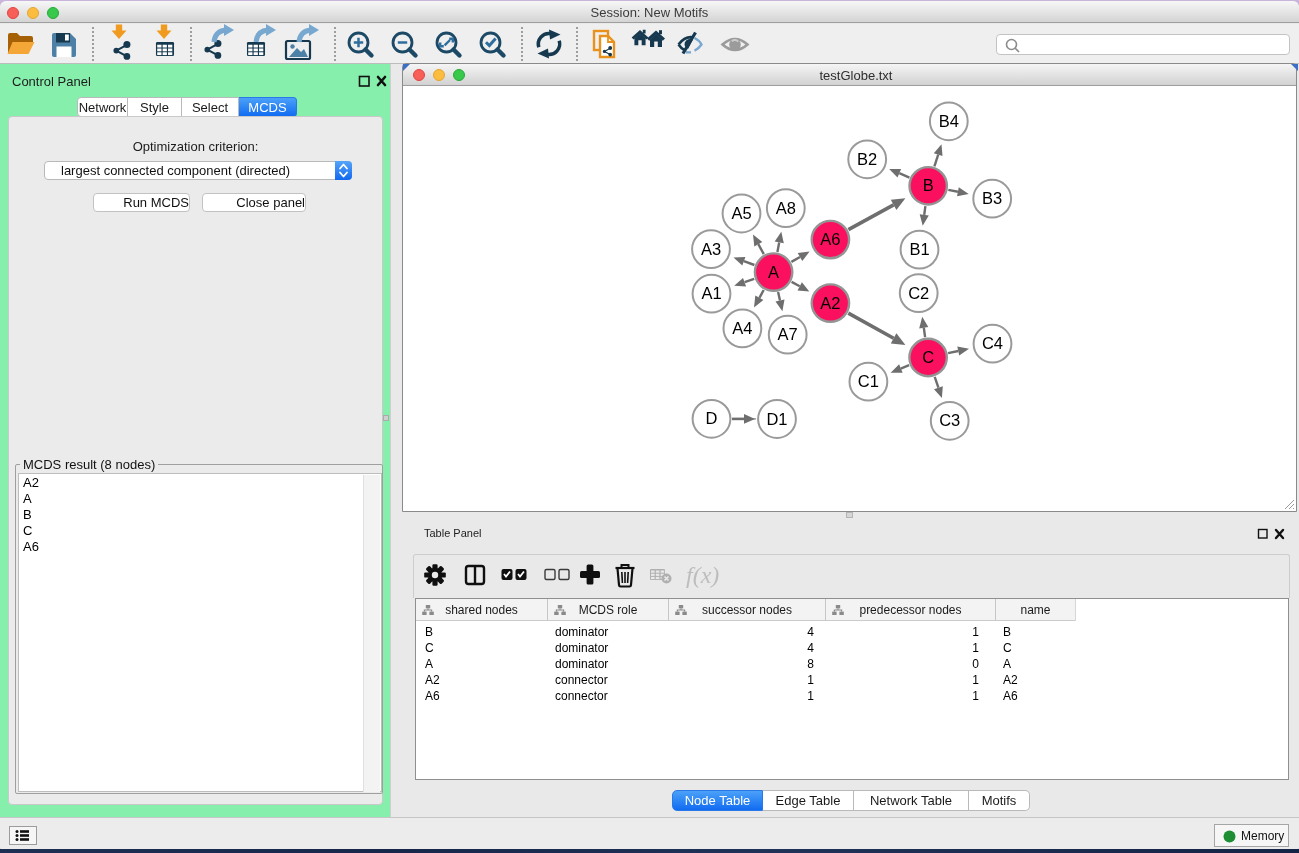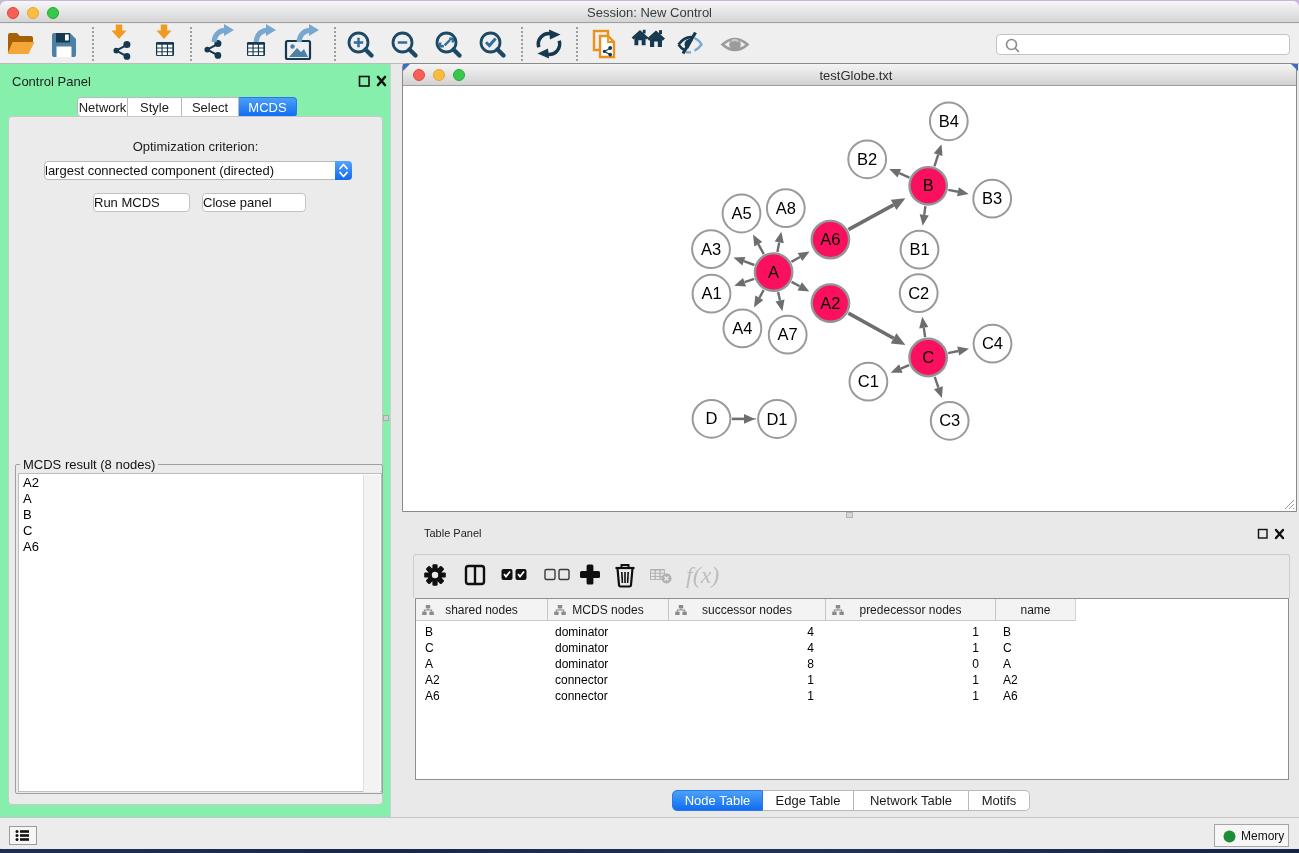--- a/index.html
+++ b/index.html
@@ -19,23 +19,23 @@
 
 #cpanel{position:absolute;left:0;top:63px;width:391px;height:753px;background:#86efac;border-right:1px solid #cfcfcf}
 #cpanel .hdr{position:absolute;left:12px;top:10px;font-size:13px;color:#1d1d1d}
 .tabrow{position:absolute;display:flex}
 .tab{height:20px;background:#fff;border:1px solid #b9b9b9;border-left:none;font-size:13px;color:#1a1a1a;text-align:center;line-height:19px}
 .tab.first{border-left:1px solid #b9b9b9;border-radius:4px 0 0 4px}
 .tab.last{border-radius:0 4px 4px 0}
 .tab.sel{background:linear-gradient(#4ba1f8,#116cf1);color:#fff;border-color:#2a78e8}
 #cpbox{position:absolute;left:8px;top:52px;width:375px;height:689px;border:1px solid #c9c9c9;border-radius:4px;background:#ebebeb}
 #optlabel{position:absolute;left:0;width:100%;top:22px;text-align:center;font-size:13px;color:#1c1c1c}
-#combo{position:absolute;left:35px;top:44px;width:308px;height:19px;background:#fff;border:1px solid #b9b9b9;border-radius:4px;font-size:13px;color:#111;line-height:17px;padding-left:0}
+#combo{position:absolute;left:35px;top:44px;width:308px;height:19px;background:#fff;border:1px solid #b9b9b9;border-radius:4px;font-size:13px;color:#111;line-height:17px;padding-left:16px}
 #combo .stepper{position:absolute;right:-1px;top:-1px;width:17px;height:19px;background:linear-gradient(#55a5f9,#1268ef);border-radius:0 4px 4px 0}
-.btn{position:absolute;height:19px;background:#fff;border:1px solid #c2c2c2;border-radius:4px;font-size:13px;color:#111;text-align:left;line-height:17px}
+.btn{position:absolute;height:19px;background:#fff;border:1px solid #c2c2c2;border-radius:4px;font-size:13px;color:#111;text-align:right;line-height:17px}
 
 #fset{position:absolute;left:6px;top:347px;width:368px;height:330px;border:1px solid #9f9f9f;border-radius:2px}
 #fset legend,#fleg{position:absolute;left:4px;top:-8px;background:#ebebeb;padding:0 3px;font-size:13px;color:#111}
 #flist{position:absolute;left:2px;top:8px;width:364px;height:319px;background:#fff;border:1px solid #bdbdbd}
 #flist .items{position:absolute;left:4px;top:1px;font-size:13px;color:#000;line-height:16px}
 #fscroll{position:absolute;right:1px;top:1px;width:17px;height:317px;background:#f3f3f3;border-left:1px solid #e0e0e0}
 
 #netwin{position:absolute;left:402px;top:62px;width:895px;height:449px;border:1px solid #8a8a8a;background:#fff;border-radius:4px 4px 0 0}
 #netwin .wtitle{position:absolute;left:0;top:0;width:100%;height:22px;background:linear-gradient(#f5f5f5,#d2d2d2);border-bottom:1px solid #9e9e9e;border-radius:4px 4px 0 0}
 #netwin .wtitle .t{position:absolute;left:13px;right:0;top:4px;text-align:center;font-size:13px;color:#2e2e2e}
@@ -57,21 +57,21 @@
 #membtn{position:absolute;left:1214px;top:6px;width:75px;height:23px;background:#f6f6f6;border:1px solid #a5a5a5;font-size:12px;color:#111}
 #deskbottom{position:absolute;left:0;top:849px;width:1299px;height:4px;background:linear-gradient(90deg,#1d3054,#16274a 30%,#1f3358 60%,#142445)}
 </style>
 </head>
 <body>
 <div id="app">
   <div id="titlebar">
     <div class="tl" style="left:7px;background:#f75f58;border:0.5px solid #e0443e"></div>
     <div class="tl" style="left:27px;background:#fcbc40;border:0.5px solid #e0a630"></div>
     <div class="tl" style="left:47px;background:#38c84b;border:0.5px solid #24a939"></div>
-    <div class="title">Session: New Control</div>
+    <div class="title">Session: New Motifs</div>
   </div>
   <div id="toolbar">
     <svg width="1299" height="40" viewBox="0 0 1299 40">
         <g transform="translate(0,-23)">
           <g transform="translate(7,30)">
             <path d="M1,22 L1,4 Q1,2 3,2 L10,2 L13,5 L24,5 Q26,5 26,7 L26,11 L1,22 Z" fill="#a66106"></path>
             <path d="M5.5,11 L27.5,11 L21.5,23 L0.5,23 Z" fill="#f4a636"></path>
           </g>
           <g transform="translate(52,32)">
             <path d="M2,0 L18,0 L24,6 L24,22 Q24,24 22,24 L2,24 Q0,24 0,22 L0,2 Q0,0 2,0 Z" fill="#4d80a7"></path>
@@ -451,21 +451,21 @@
             <g transform="translate(422,11)">
               <g fill="#8a8a8a">
                 <rect x="-2.2" y="-5" width="4.4" height="3.4"></rect>
                 <rect x="-5.8" y="1.6" width="4.4" height="3.4"></rect>
                 <rect x="1.4" y="1.6" width="4.4" height="3.4"></rect>
                 <path d="M0,-1.6 L0,0 M-3.6,1.6 L-3.6,0 L3.6,0 L3.6,1.6" stroke="#8a8a8a" stroke-width="1.2" fill="none"></path>
               </g>
             </g>
           </svg>
           <div class="thcell" style="left:0;width:132px">shared nodes</div>
-        <div class="thcell" style="left:132px;width:121px">MCDS nodes</div>
+        <div class="thcell" style="left:132px;width:121px">MCDS role</div>
         <div class="thcell" style="left:253px;width:157px">successor nodes</div>
         <div class="thcell" style="left:410px;width:170px">predecessor nodes</div>
         <div class="thcell" style="left:580px;width:80px;border-right:1px solid #d6d6d6">name</div>
       </div>
       <div class="trow" style="left:9px;top:25px">B</div>
 <div class="trow" style="left:139px;top:25px">dominator</div>
 <div class="trow" style="left:253px;top:25px;width:145px;text-align:right">4</div>
 <div class="trow" style="left:410px;top:25px;width:153px;text-align:right">1</div>
 <div class="trow" style="left:587px;top:25px">B</div>
 <div class="trow" style="left:9px;top:41px">C</div>

